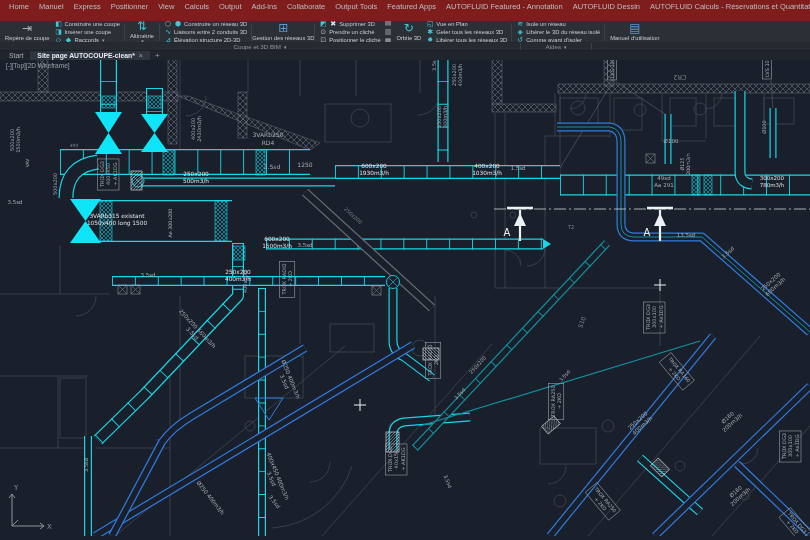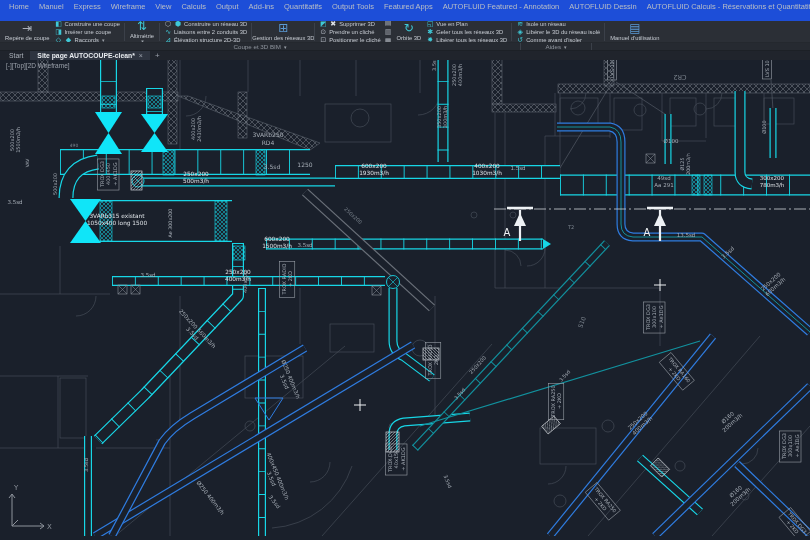--- a/index.html
+++ b/index.html
@@ -1,19 +1,19 @@
 <!DOCTYPE html>
 <html><head>
 <meta charset="utf-8">
 <style>
   html,body{margin:0;padding:0;width:810px;height:540px;overflow:hidden;background:#1a202b;
     font-family:"Liberation Sans","DejaVu Sans",sans-serif;-webkit-font-smoothing:antialiased;}
   #app{width:810px;height:540px;display:flex;flex-direction:column;}
   
-  #menubar{height:31px;background:#1d4ed8;display:flex;align-items:stretch;font-size:7.5px;
+  #menubar{height:31px;background:#7f1d1d;display:flex;align-items:stretch;font-size:7.5px;
     color:#b9bec6;padding-left:4px;white-space:nowrap;}
   .mtab{padding:0 5px;line-height:13px;cursor:default;}
   
   #ribbon{height:30px;background:#2b2f36;display:flex;align-items:stretch;padding:1px 2px 0 2px;
     overflow:hidden;white-space:nowrap;border-bottom:1px solid #24282e;}
   .rdiv{width:1px;background:#3b4049;margin:1px 2px;}
   .rbig{display:flex;flex-direction:column;align-items:center;justify-content:center;
     padding:0 3px;color:#c6cbd2;font-size:5.8px;text-align:center;max-width:52px;line-height:1.05;}
   .rbig .bicon{font-size:12px;line-height:12px;margin-bottom:1px;}
   .rcol{display:flex;flex-direction:column;justify-content:center;padding:0 2px;}
@@ -42,26 +42,26 @@
   svg text{font-family:"DejaVu Sans","Liberation Sans",sans-serif;}
 </style>
 </head>
 <body>
 
 <div id="app">
   <div id="menubar">
       <div class="mtab">Home</div>
       <div class="mtab">Manuel</div>
       <div class="mtab">Express</div>
-      <div class="mtab">Wireframe</div>
+      <div class="mtab">Positionner</div>
       <div class="mtab">View</div>
       <div class="mtab">Calculs</div>
       <div class="mtab">Output</div>
       <div class="mtab">Add-ins</div>
-      <div class="mtab">Quantitatifs</div>
+      <div class="mtab">Collaborate</div>
       <div class="mtab">Output Tools</div>
       <div class="mtab">Featured Apps</div>
       <div class="mtab">AUTOFLUID Featured - Annotation</div>
       <div class="mtab">AUTOFLUID Dessin</div>
       <div class="mtab">AUTOFLUID Calculs - Réservations et Quantitatifs</div>
     </div>
   <div id="ribbon">
       <div class="rbig">
         <span class="bicon ic-gray">⇥</span>
         <span>Repère de coupe</span>

